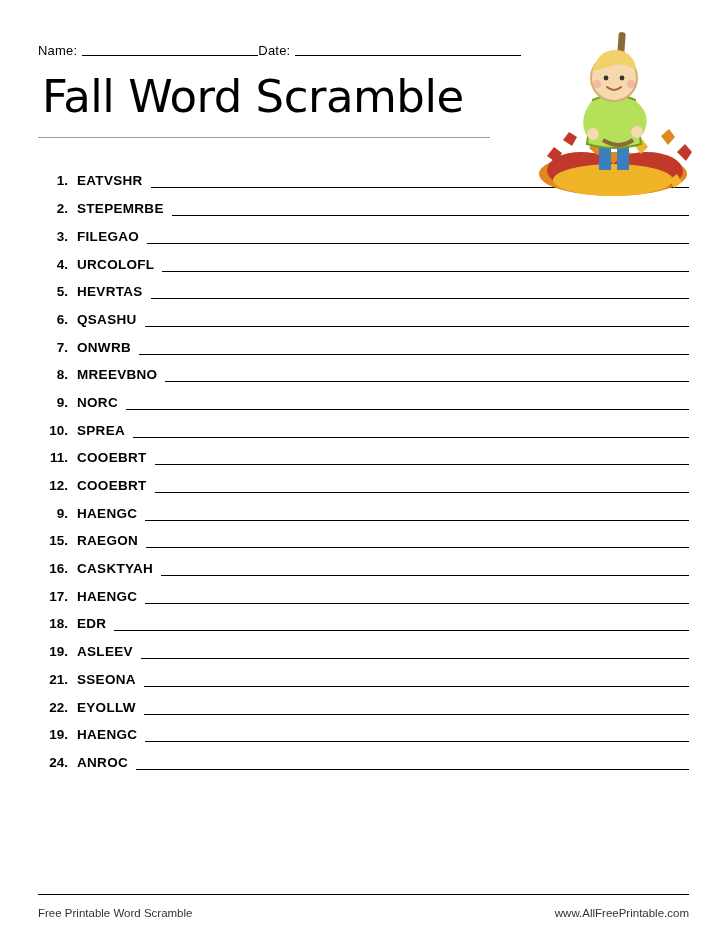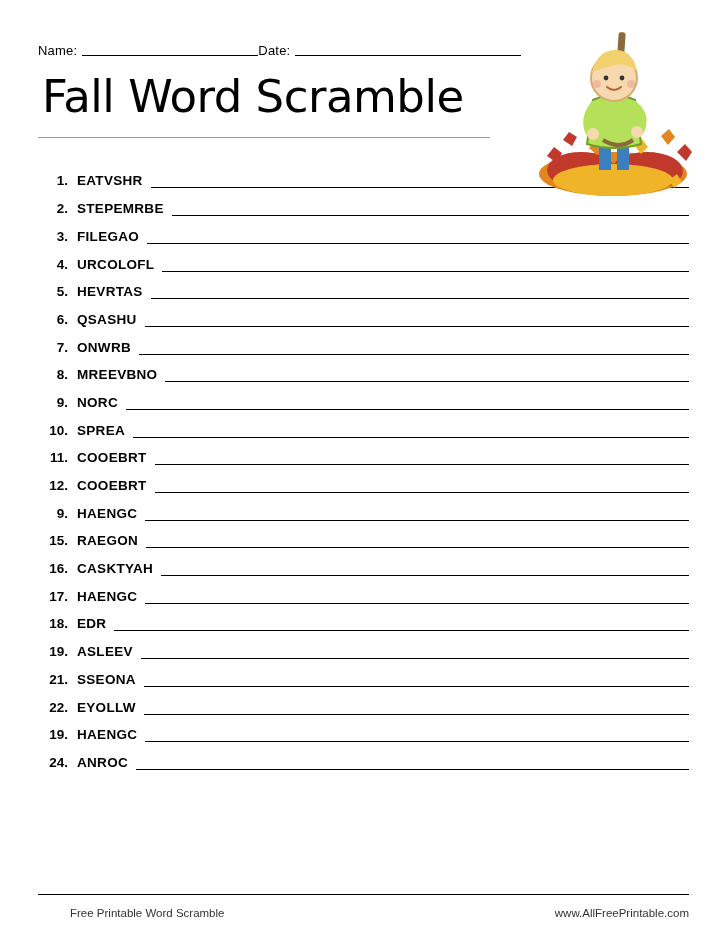--- a/index.html
+++ b/index.html
@@ -113,21 +113,20 @@
   }
   .footer {
     position: absolute;
     left: 38px;
     right: 38px;
     bottom: 32px;
     display: flex;
     justify-content: space-between;
     font-size: 11.5px;
     color: #333;
-    margin-left: 32px;
   }
 </style>
 </head>
 <body>
 
 <div class="page">
 
   <div class="namedate-row">
     <span class="nd-label">Name:</span>
     <span class="nd-rule name"></span>

